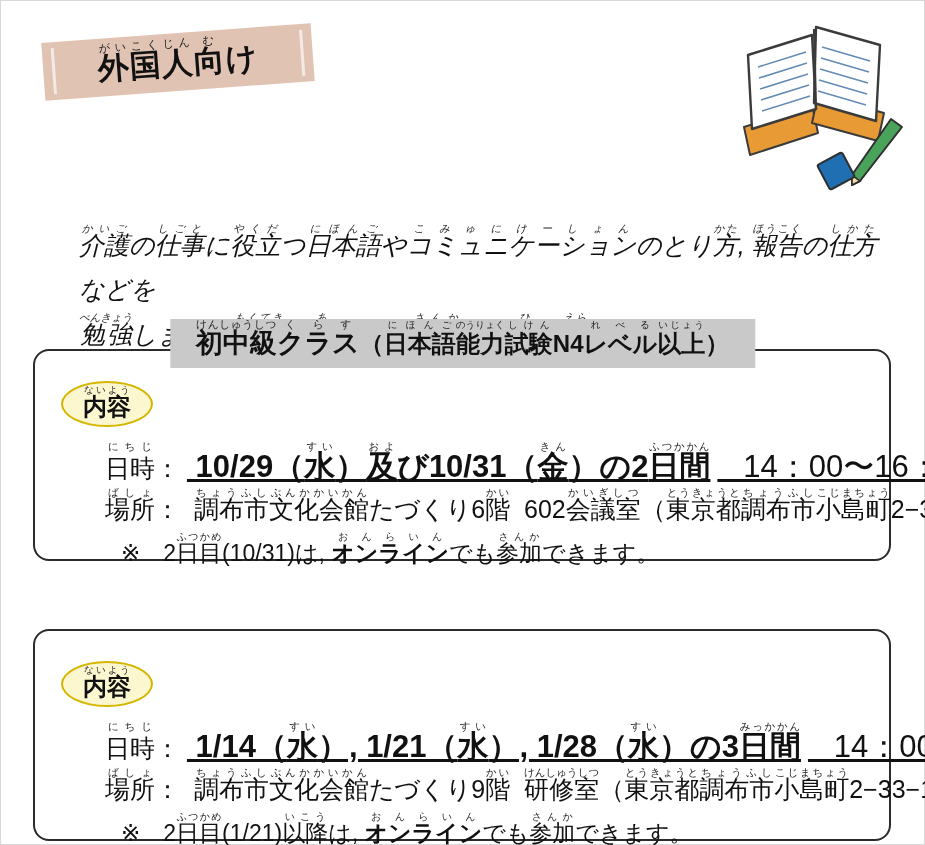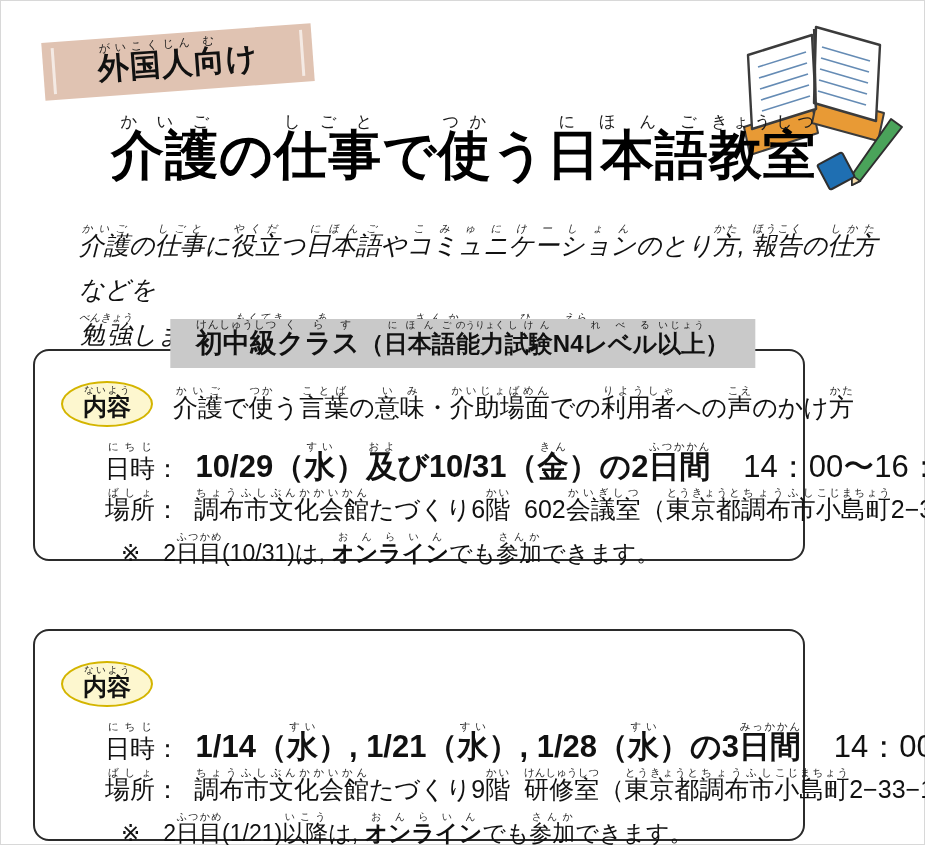--- a/index.html
+++ b/index.html
@@ -103,21 +103,21 @@
     right: 18px;
     top: 8px;
     width: 180px;
     height: 190px;
   }
 
   
   .section {
     position: absolute;
     left: 32px;
-    width: 772px;
+    width: 858px;
     border: 2px solid #2b2b2b;
     border-radius: 16px;
     box-sizing: border-box;
     background: #fff;
   }
   #section-1 { top: 348px; height: 212px; }
   #section-2 { top: 628px; height: 212px; }
 
   .section-header {
     position: absolute;
@@ -173,20 +173,21 @@
     left: 62px;
     white-space: nowrap;
     font-size: 25px;
     color: #111;
   }
   .info-row rt { font-size: 0.42em; }
   .info-row .label { font-weight: normal; margin-left: 8px; }
   .big {
     font-size: 31px;
     font-weight: bold;
+    text-decoration: underline;
   }
   .big rt { font-size: 0.34em; font-weight: normal; }
   .note-row {
     position: absolute;
     left: 86px;
     white-space: nowrap;
     font-size: 23px;
     color: #111;
   }
   .note-row rt { font-size: 0.44em; }
@@ -241,46 +242,40 @@
       </g>
     </svg>
   </div>
 
   <div class="banner">
     <div class="banner-text">
       <ruby>外国人<rt>がいこくじん</rt></ruby><ruby>向<rt>む</rt></ruby>け
     </div>
   </div>
 
-  <div class="main-title">
-    <ruby>介護<rt>かいご</rt></ruby>の<ruby>仕事<rt>しごと</rt></ruby>で<ruby>使<rt>つか</rt></ruby>う<ruby>日本語<rt>にほんご</rt></ruby><ruby>教室<rt>きょうしつ</rt></ruby>
-  </div>
 
   <div class="lead">
     <div>
       <ruby>介護<rt>かいご</rt></ruby>の<ruby>仕事<rt>しごと</rt></ruby>に<ruby>役立<rt>やくだ</rt></ruby>つ<ruby>日本語<rt>にほんご</rt></ruby>や<ruby>コミュニケーション<rt>こみゅにけーしょん</rt></ruby>のとり<ruby>方<rt>かた</rt></ruby>,&nbsp;<ruby>報告<rt>ほうこく</rt></ruby>の<ruby>仕方<rt>しかた</rt></ruby>などを
     </div>
     <div>
       <ruby>勉強<rt>べんきょう</rt></ruby>します。<ruby>目的<rt>もくてき</rt></ruby>に<ruby>合<rt>あ</rt></ruby>わせて<ruby>参加<rt>さんか</rt></ruby>する<ruby>日<rt>ひ</rt></ruby>を<ruby>選<rt>えら</rt></ruby>べます。
     </div>
   </div>
 
   <div class="section-header" id="header-1">
     <ruby>初中級<rt>けんしゅうしつ</rt></ruby><ruby>クラス<rt>くらす</rt></ruby><span class="paren">（<ruby>日本語<rt>にほんご</rt></ruby><ruby>能力<rt>のうりょく</rt></ruby><ruby>試験<rt>しけん</rt></ruby>N4<ruby>レベル<rt>れべる</rt></ruby><ruby>以上<rt>いじょう</rt></ruby>）</span>
   </div>
 
   <div class="section" id="section-1">
 
     <div class="naiyou-row">
       <div class="naiyou-badge">
         <ruby>内容<rt>ないよう</rt></ruby>
       </div>
-      <div class="naiyou-text">
-        <ruby>介護<rt>かいご</rt></ruby>で<ruby>使<rt>つか</rt></ruby>う<ruby>言葉<rt>ことば</rt></ruby>の<ruby>意味<rt>いみ</rt></ruby>・<ruby>介助場面<rt>かいじょばめん</rt></ruby>での<ruby>利用者<rt>りようしゃ</rt></ruby>への<ruby>声<rt>こえ</rt></ruby>のかけ<ruby>方<rt>かた</rt></ruby>
-      </div>
     </div>
 
     <div class="info-row row-datetime">
       <span class="label"><ruby>日時<rt>にちじ</rt></ruby>：</span>
       <span class="big">&nbsp;10/29（<ruby>水<rt>すい</rt></ruby>）<ruby>及<rt>およ</rt></ruby>び10/31（<ruby>金<rt>きん</rt></ruby>）の2<ruby>日間<rt>ふつかかん</rt></ruby></span>
       <span class="big" style="font-weight:normal;">&nbsp;&nbsp;&nbsp;14：00〜16：00</span>
     </div>
 
     <div class="info-row row-place">
       <span class="label"><ruby>場所<rt>ばしょ</rt></ruby>：</span>

